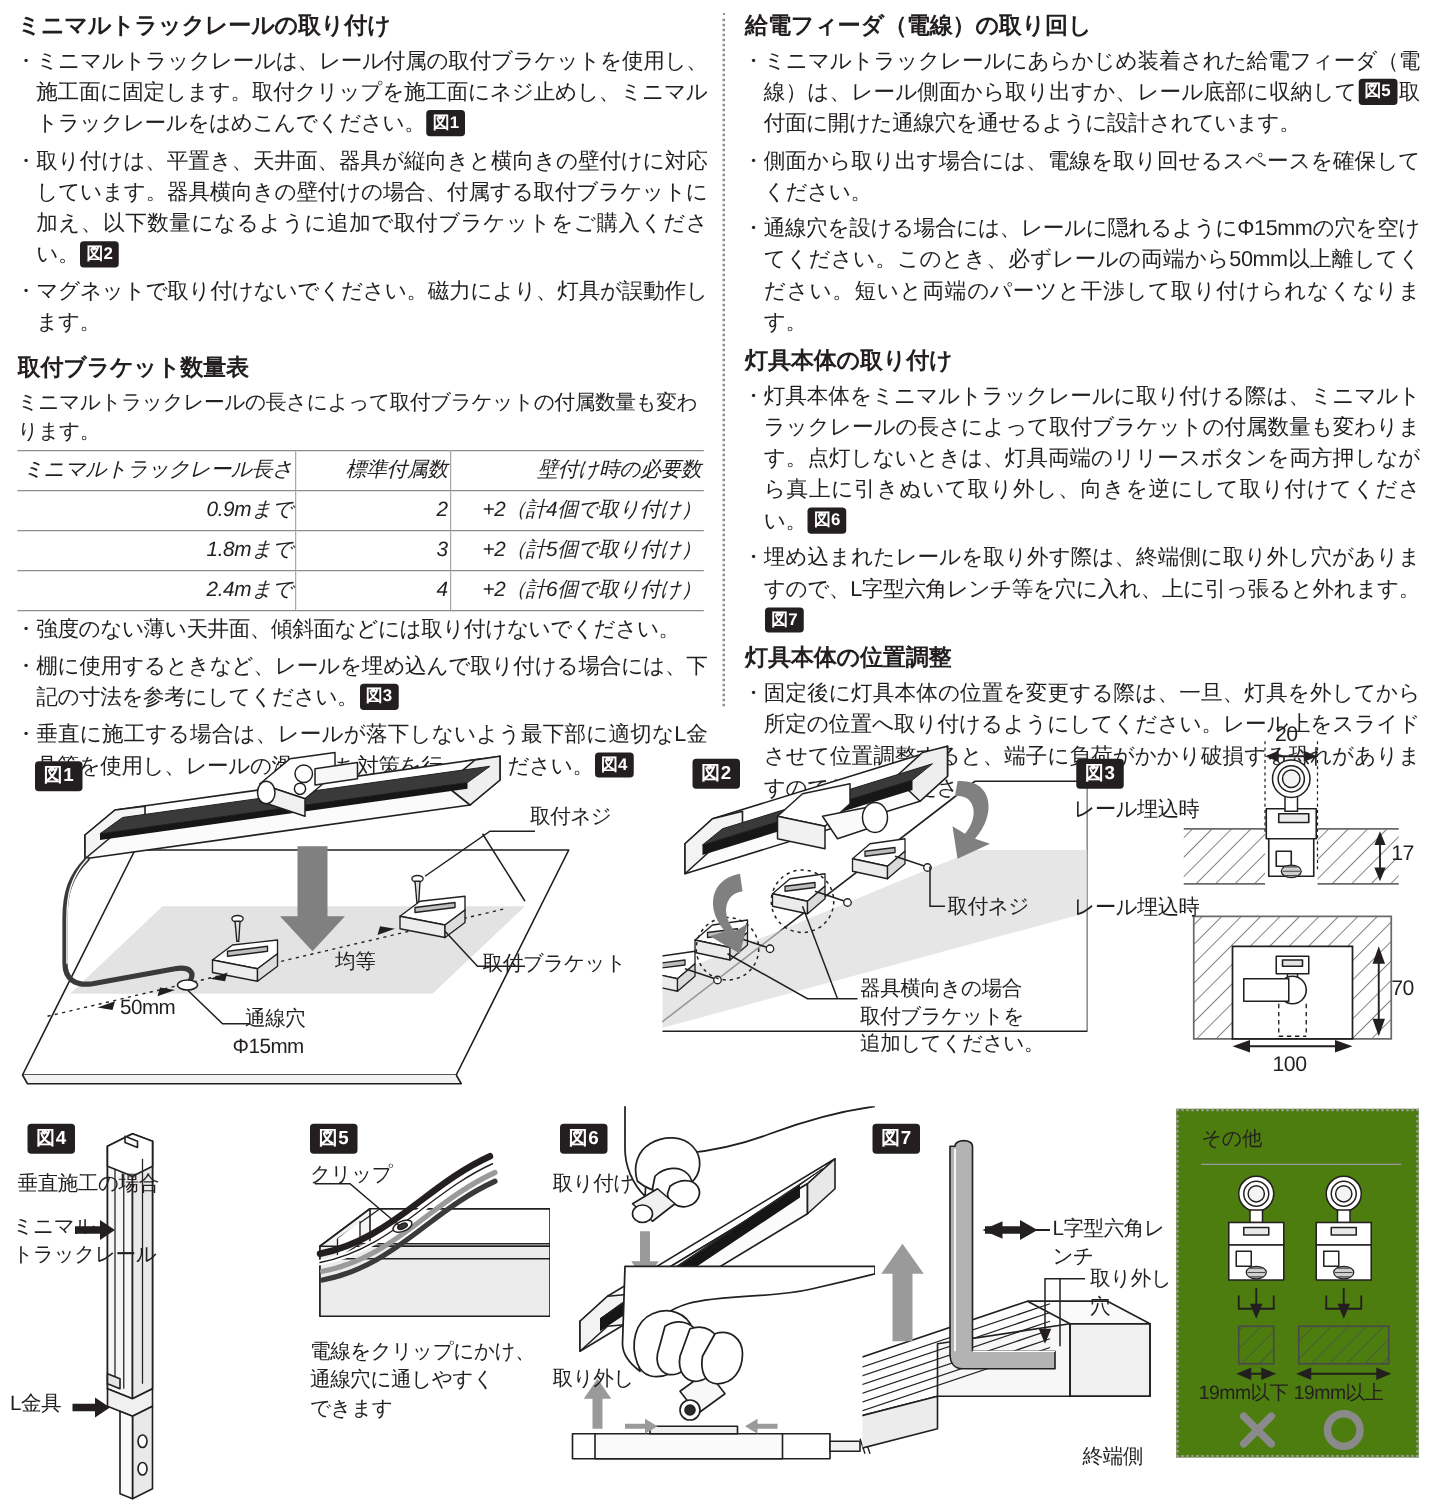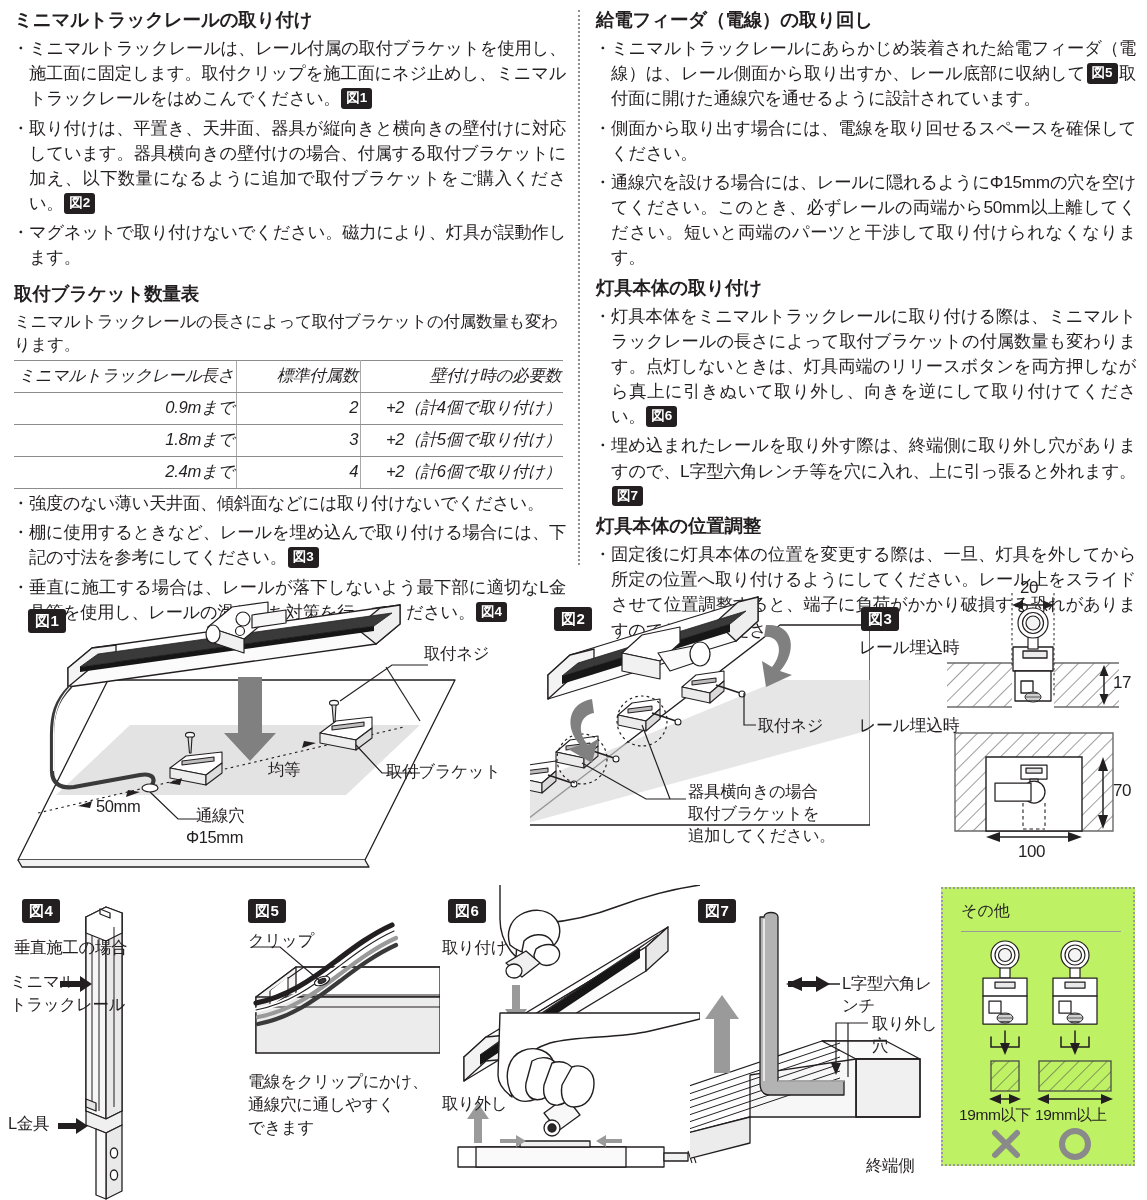--- a/index.html
+++ b/index.html
@@ -99,21 +99,21 @@
     padding:4px 7px 5px 7px;border-radius:3px;
     letter-spacing:0.5px;
   }
   .flabel{position:absolute;font-size:16.5px;line-height:1.32;letter-spacing:-0.4px;white-space:pre-line;}
   .flabel.sm{font-size:15.5px;}
   .flabel.n{font-size:17px;}
 
   .otherbox{
     position:absolute;
     border:2px dotted #9a9a9a;
-    background:#bef264;
+    background:#4d7c0f;
   }
   .otherbox .ohead{position:absolute;left:18px;top:12px;font-size:16px;}
   .otherbox .orule{position:absolute;left:18px;top:42px;width:160px;height:0;border-top:1.6px solid #9a9a9a;}
   svg{display:block;}
 </style>
 </head>
 <body>
 
 <div class="page">
 

